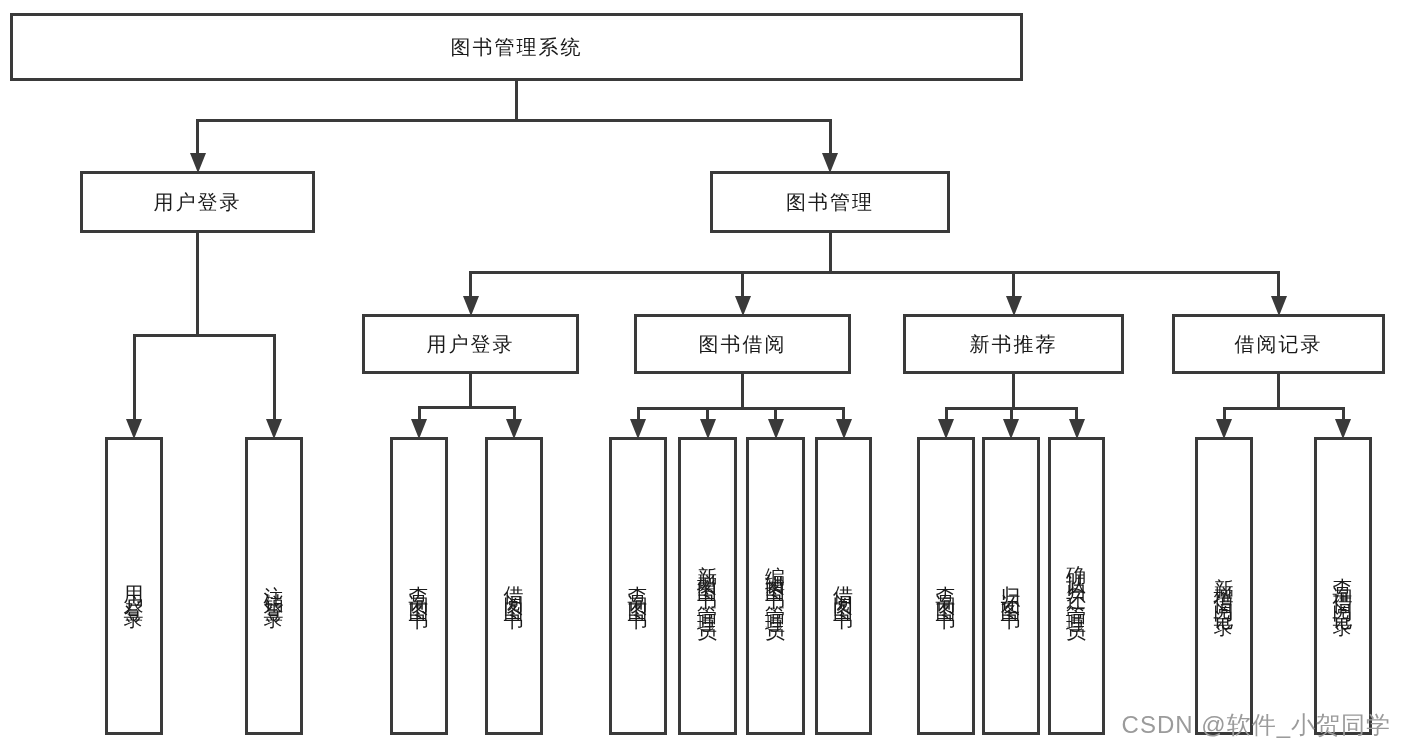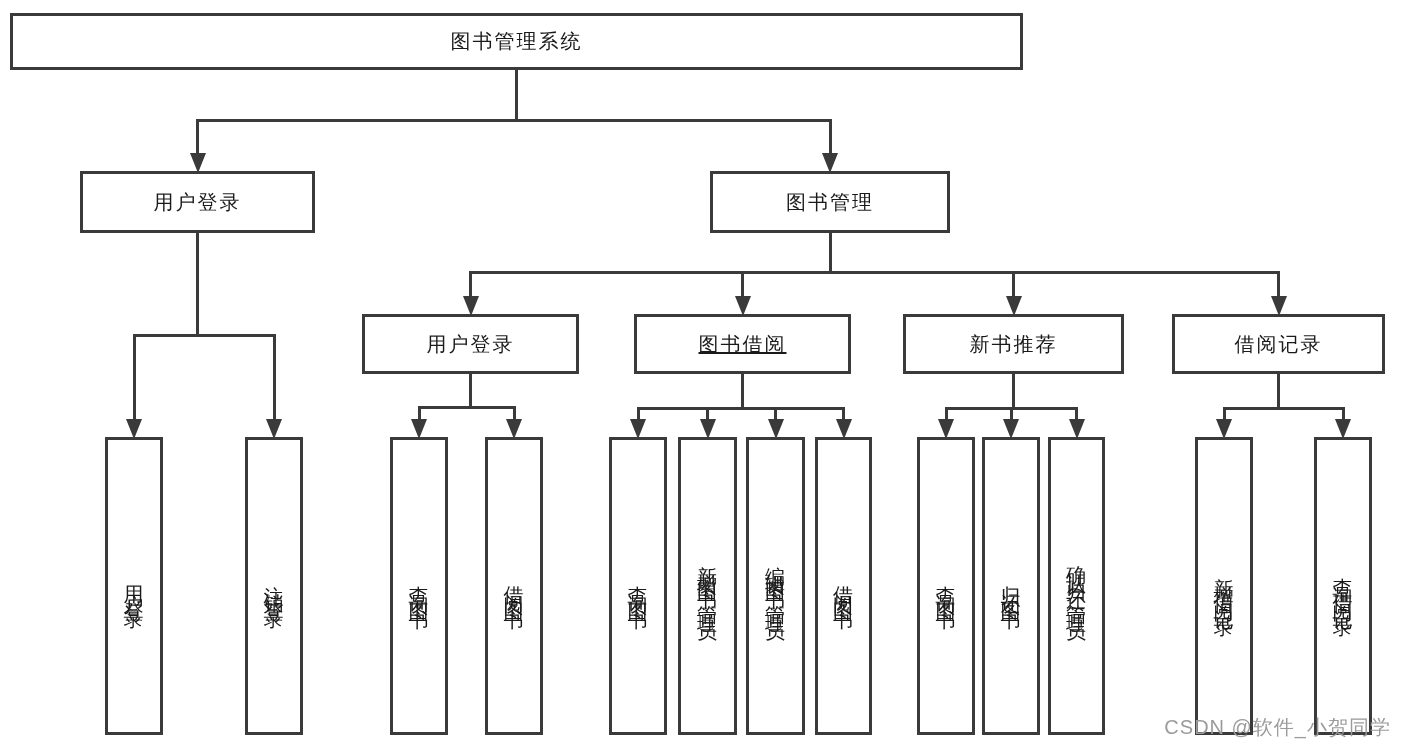--- a/index.html
+++ b/index.html
@@ -37,21 +37,21 @@
   .arrow{
     position:absolute;width:0;height:0;
     border-left:8px solid transparent;
     border-right:8px solid transparent;
     border-top:20px solid var(--line);
   }
   .watermark{
     position:absolute;
     right:14px;bottom:6px;
     color:var(--watermark);
-    font-size:20px;
+    font-size:24px;
     letter-spacing:1px;
   }
 </style>
 </head>
 <body>
 
 <div id="canvas">
   <div id="edges">
       <div class="seg" style="left: 515px; top: 68px; width: 3px; height: 54px;"></div>
       <div class="seg" style="left: 196px; top: 119px; width: 635.5px; height: 3px;"></div>
@@ -100,33 +100,33 @@
       <div class="seg" style="left: 1075px; top: 410px; width: 3px; height: 15px;"></div>
       <div class="arrow" style="left: 1068.5px; top: 419px;"></div>
       <div class="seg" style="left: 1277px; top: 374px; width: 3px; height: 36px;"></div>
       <div class="seg" style="left: 1222.5px; top: 407px; width: 122px; height: 3px;"></div>
       <div class="seg" style="left: 1222.5px; top: 410px; width: 3px; height: 15px;"></div>
       <div class="arrow" style="left: 1216px; top: 419px;"></div>
       <div class="seg" style="left: 1341.5px; top: 410px; width: 3px; height: 15px;"></div>
       <div class="arrow" style="left: 1335px; top: 419px;"></div>
     </div>
   <div id="nodes">
-      <div class="node" style="left: 10px; top: 13px; width: 1013px; height: 57px;">
+      <div class="node" style="left: 10px; top: 13px; width: 1013px; height: 68px;">
         <span>图书管理系统</span>
       </div>
       <div class="node" style="left: 80px; top: 171px; width: 235px; height: 62px;">
         <span>用户登录</span>
       </div>
       <div class="node" style="left: 710px; top: 171px; width: 240px; height: 62px;">
         <span>图书管理</span>
       </div>
       <div class="node" style="left: 362px; top: 314px; width: 217px; height: 60px;">
         <span>用户登录</span>
       </div>
-      <div class="node" style="left: 634px; top: 314px; width: 217px; height: 60px; text-decoration: underline;">
+      <div class="node" style="left: 634px; top: 314px; width: 217px; height: 60px;">
         <span>图书借阅</span>
       </div>
       <div class="node" style="left: 903px; top: 314px; width: 221px; height: 60px;">
         <span>新书推荐</span>
       </div>
       <div class="node" style="left: 1172px; top: 314px; width: 213px; height: 60px;">
         <span>借阅记录</span>
       </div>
       <div class="node vert" style="left: 105px; top: 437px; width: 58px; height: 298px;">
         <span>用户登录</span>

